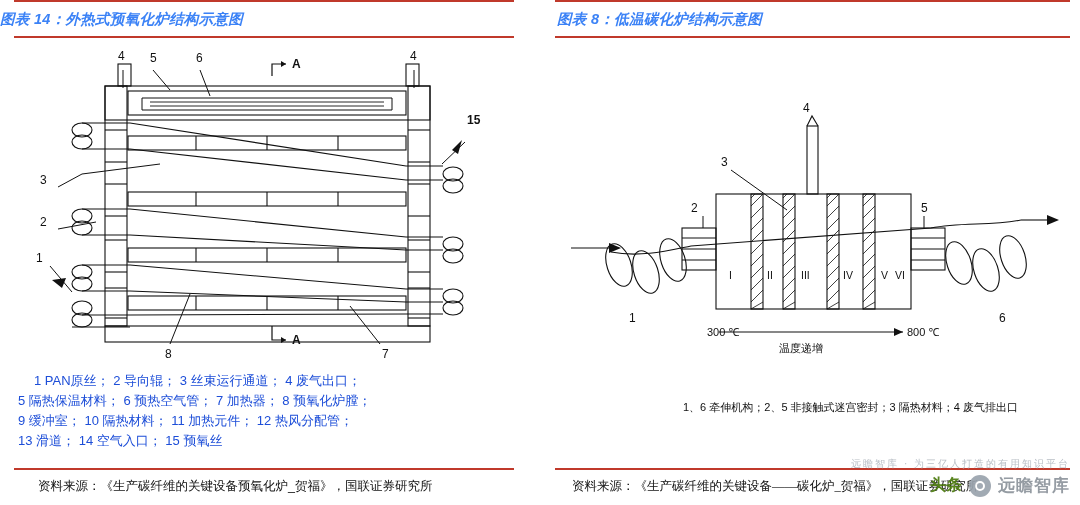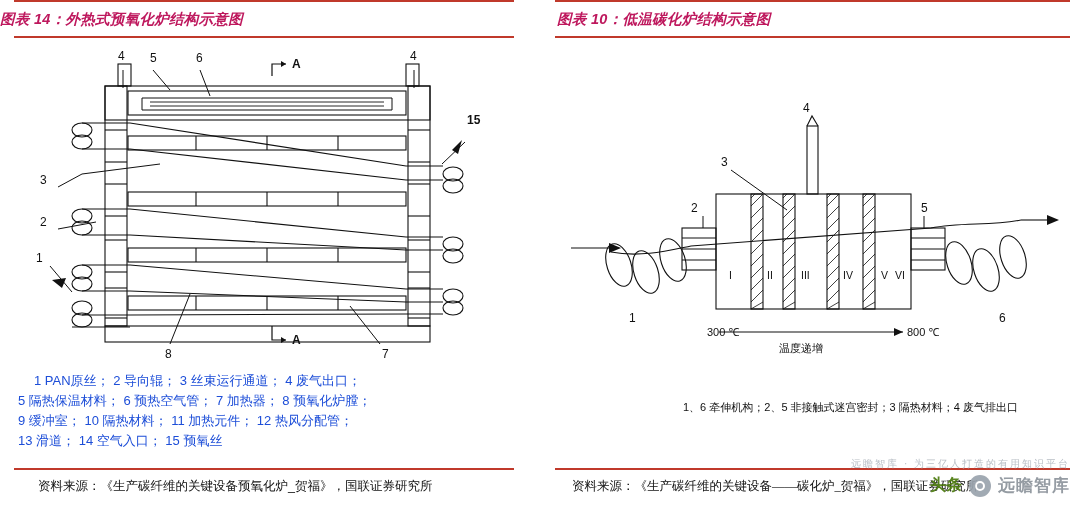--- a/index.html
+++ b/index.html
@@ -46,21 +46,21 @@
   }
   .title-rule.top { top: 0; }
   .title-rule.bottom { }
 
   .panel-title {
     position: absolute;
     top: 10px;
     font-size: 14.5px;
     font-weight: bold;
     font-style: italic;
-    color: #be185d;
+    color: #3b82f6;
     white-space: nowrap;
     letter-spacing: 0.3px;
   }
 
   .source-line {
     position: absolute;
     font-size: 12.5px;
     color: #111;
     white-space: nowrap;
     margin-left: 22px;
@@ -267,21 +267,21 @@
 
     <div class="title-rule" style="left:14px; width:500px; top:468px;"></div>
     <div class="source-line" style="left:16px; top:478px;">资料来源：《生产碳纤维的关键设备预氧化炉_贺福》，国联证券研究所</div>
   </div>
 
   <div class="divider"></div>
 
   <div class="panel panel-right">
 
     <div class="title-rule top" style="left:10px; width:515px; top:0;"></div>
-    <div class="panel-title" style="left:12px;">图表 10：低温碳化炉结构示意图</div>
+    <div class="panel-title" style="left:12px;">图表 8：低温碳化炉结构示意图</div>
     <div class="title-rule bottom" style="left:10px; width:515px; top:36px;"></div>
 
     <div style="position:absolute; left:6px; top:60px;">
       <svg width="520" height="320" viewBox="0 0 520 320">
         <g stroke="#111" fill="none" stroke-width="1.1">
 
           <rect x="165" y="134" width="195" height="115"></rect>
 
           <g>
             <rect x="200" y="134" width="12" height="115"></rect>

